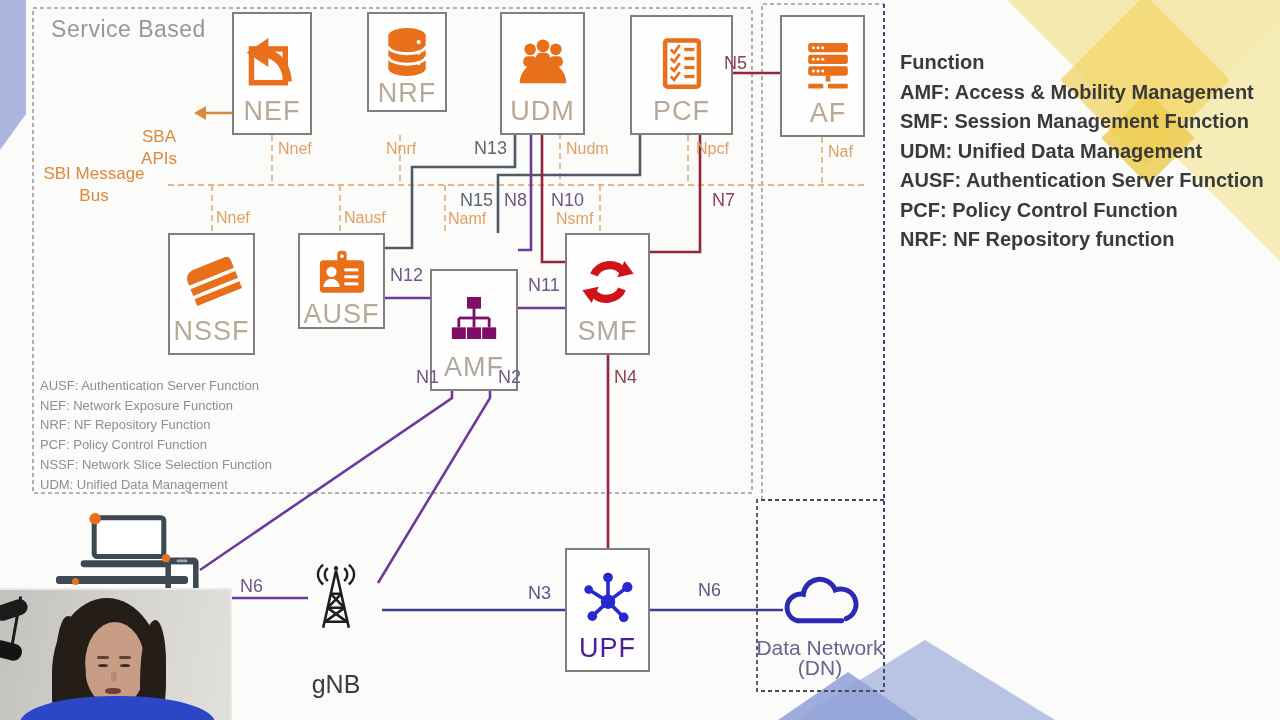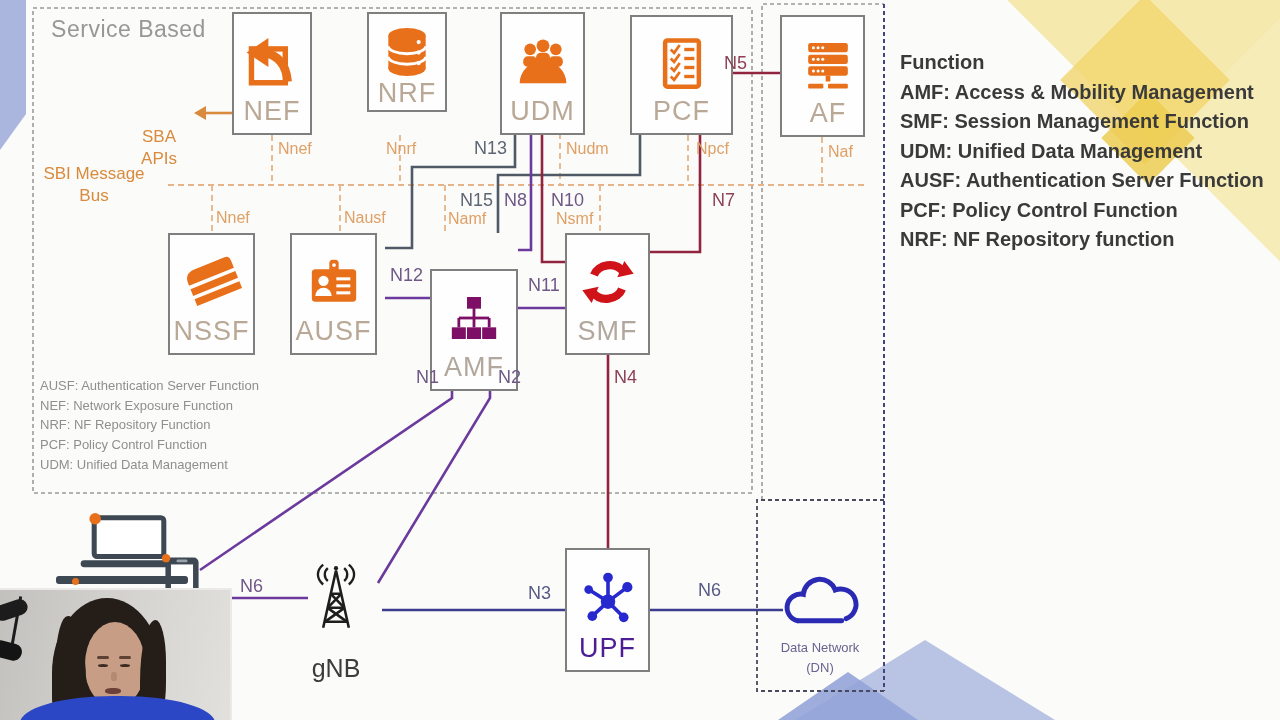--- a/index.html
+++ b/index.html
@@ -29,22 +29,22 @@
   .title{position:absolute;left:36px;top:12px;width:185px;text-align:center;z-index:3;
          font-size:23px;line-height:34px;color:#979797;letter-spacing:.5px;}
   .sba-apis{position:absolute;left:130px;top:88px;width:58px;text-align:center;z-index:3;
          font-size:17px;line-height:22px;color:#d98a3c;margin-top:38px;}
   .sbi-bus{position:absolute;left:34px;top:163px;width:120px;text-align:center;z-index:3;
          font-size:17px;line-height:22px;color:#d98a3c;}
   .legend-inner{position:absolute;left:40px;top:376px;z-index:3;font-size:13px;line-height:19.7px;color:#8f8f8f;}
   .defs{position:absolute;left:900px;top:48px;z-index:3;font-size:20px;line-height:29.5px;
         font-weight:700;color:#3a3a3a;white-space:nowrap;}
   .dn-label{position:absolute;left:756px;top:638px;width:128px;text-align:center;z-index:3;
-        font-size:13px;line-height:20px;color:#6b6290;}
-  .gnb-label{position:absolute;left:300px;top:654px;width:72px;text-align:center;z-index:3;
+        font-size:21px;line-height:20px;color:#6b6290;}
+  .gnb-label{position:absolute;left:300px;top:670px;width:72px;text-align:center;z-index:3;
         font-size:25px;color:#3c3c3c;}
   svg{display:block;}
   
   .webcam{position:absolute;left:0;top:588px;width:232px;height:132px;z-index:6;overflow:hidden;
           background:linear-gradient(100deg,#c3c1be 0%,#d6d4d1 55%,#e2e0dd 100%);
           border-top:2px solid #eceae8;border-right:2px solid #eceae8;box-sizing:border-box;}
 </style>
 </head>
 <body>
 
@@ -201,21 +201,21 @@
       <g transform="rotate(-22 24 26)" fill="#e8701a">
         <path d="M6,18 Q6,9 15,9 L42,9 Q46,9 46,14 L46,20 L6,20 Z"></path>
         <rect x="6" y="23" width="40" height="6"></rect>
         <rect x="6" y="32" width="40" height="6"></rect>
       </g>
     </svg>
   </span>
   <span class="box-label">NSSF</span>
 </div>
 
-<div class="box" style="left:290px;top:233px;width:87px;height:122px;">
+<div class="box" style="left:298px;top:233px;width:87px;height:96px;">
   <span class="icon">
     <svg width="60" height="56" viewBox="0 0 48 48">
       <rect x="20" y="5" width="8" height="12" rx="3" fill="#e8701a"></rect>
       <circle cx="24" cy="9.5" r="1.6" fill="#fff"></circle>
       <rect x="5" y="13" width="38" height="28" rx="3" fill="#e8701a"></rect>
       <circle cx="15" cy="23" r="4.4" fill="#fff"></circle>
       <path d="M8,36 A7,7 0 0 1 22,36 Z" fill="#fff"></path>
       <rect x="26" y="20" width="12" height="2.6" fill="#fff"></rect>
       <rect x="26" y="26" width="12" height="2.6" fill="#fff"></rect>
       <rect x="26" y="32" width="12" height="2.6" fill="#fff"></rect>
@@ -346,20 +346,21 @@
 <span class="iflabel c-cr" style="left:614px;top:368px;">N4</span>
 <span class="iflabel c-pu" style="left:240px;top:577px;">N6</span>
 <span class="iflabel c-nv" style="left:528px;top:584px;">N3</span>
 <span class="iflabel c-nv" style="left:698px;top:581px;">N6</span>
 
 <div class="legend-inner">
   <div>AUSF: Authentication Server Function</div>
   <div>NEF: Network Exposure Function</div>
   <div>NRF: NF Repository Function</div>
   <div>PCF: Policy Control Function</div>
+  <div>NSSF: Network Slice Selection Function</div>
   <div>UDM: Unified Data Management</div>
 </div>
 
 <div class="defs">
   <div>Function</div>
   <div>AMF: Access &amp; Mobility Management</div>
   <div>SMF: Session Management Function</div>
   <div>UDM: Unified Data Management</div>
   <div>AUSF: Authentication Server Function</div>
   <div>PCF: Policy Control Function</div>

